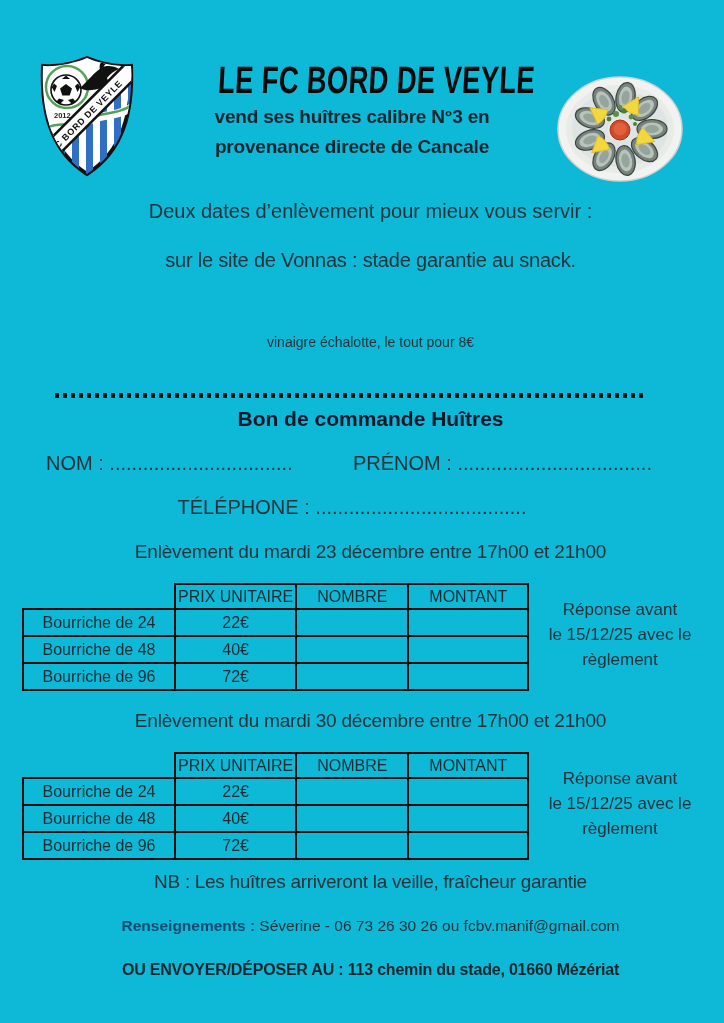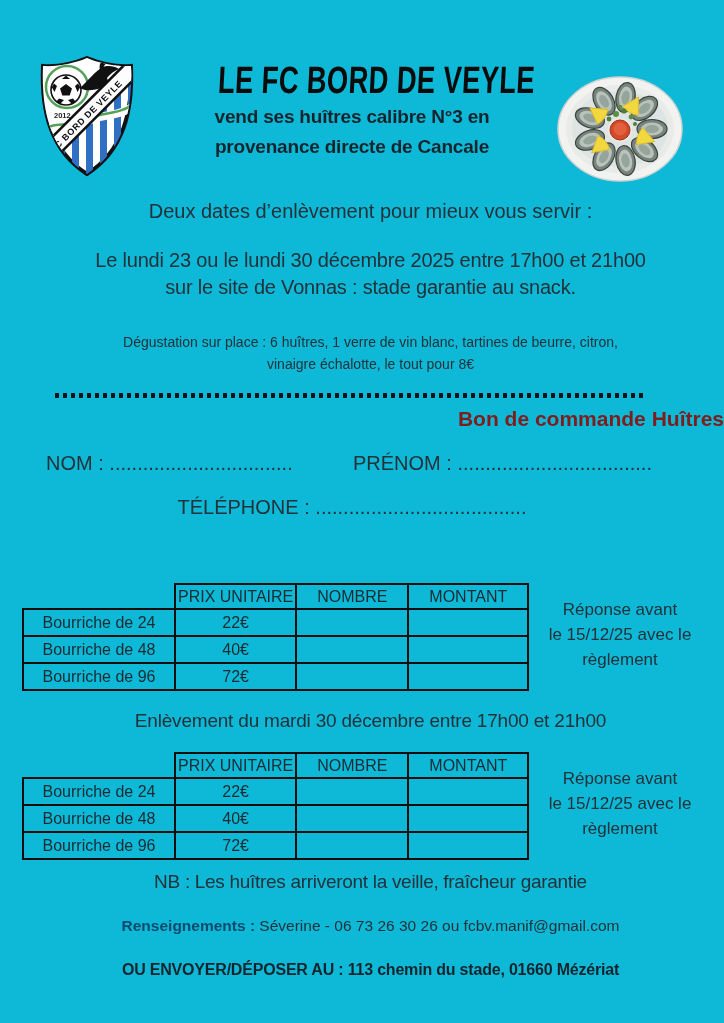--- a/index.html
+++ b/index.html
@@ -28,21 +28,21 @@
 
   
   .intro-1 { top:200px; font-size:20px; }
   .intro-23 { top:247px; font-size:20px; line-height:27px; letter-spacing:-0.2px; }
   .degustation { top:331px; font-size:14px; line-height:22px; }
 
   .divider {
     top:393px; left:55px; width:588px; height:5px;
     background:repeating-linear-gradient(to right, #101418 0 4px, transparent 4px 8px);
   }
-  .form-title { top:407px; font-size:21px; font-weight:bold; color:#7f1d1d;text-align:right; }
+  .form-title { top:407px; font-size:21px; font-weight:bold; color:#0f172a; }
 
   
   .name-row { top:452px; left:0; width:724px; height:26px; font-size:20px; }
   .nom-field { position:absolute; left:46px; white-space:nowrap; }
   .prenom-field { position:absolute; left:353px; white-space:nowrap; }
   .phone-row { top:496px; left:0; right:20px; text-align:center; font-size:20px; }
 
   .section-heading { font-size:19px; letter-spacing:-0.2px; }
   .heading-a { top:541px; }
   .heading-b { top:710px; }
@@ -163,25 +163,23 @@
       <circle cx="64" cy="33" r="2.2" fill="#5b8f45"></circle>
       <circle cx="79" cy="50" r="2" fill="#4d7f3a"></circle>
     </g>
     <circle cx="64" cy="56" r="12" fill="#eceae4"></circle>
     <circle cx="64" cy="56" r="10" fill="#d14a2c" stroke="#a33118" stroke-width="1"></circle>
     <circle cx="64" cy="55" r="6.5" fill="#e2603c"></circle>
   </svg>
 
   <div class="abs center intro-1">Deux dates d’enlèvement pour mieux vous servir :</div>
   <div class="abs center intro-23">
-    <div>Le lundi 23 ou le lundi 30 décembre 2025 entre 17h00 et 21h00</div>
     <div>sur le site de Vonnas : stade garantie au snack.</div>
   </div>
   <div class="abs center degustation">
-    <div>Dégustation sur place : 6 huîtres, 1 verre de vin blanc, tartines de beurre, citron,</div>
     <div>vinaigre échalotte, le tout pour 8€</div>
   </div>
 
   <div class="abs divider"></div>
   <div class="abs center form-title">Bon de commande Huîtres</div>
 
   <div class="abs phone-row">
     <span>TÉLÉPHONE :</span>
     <span>......................................</span>
   </div>
@@ -189,20 +187,21 @@
     <span class="nom-field">
       <span>NOM :</span>
       <span>.................................</span>
     </span>
     <span class="prenom-field">
       <span>PRÉNOM :</span>
       <span>...................................</span>
     </span>
   </div>
 
+  <div class="abs center section-heading heading-a">Enlèvement du mardi 23 décembre entre 17h00 et 21h00</div>
   <table class="abs order-table table-a">
     <tbody>
         <tr class="head">
       <td class="corner c-label"></td>
       <td class="c-prix">PRIX UNITAIRE</td>
       <td class="c-nombre">NOMBRE</td>
       <td class="c-montant">MONTANT</td>
     </tr>
     <tr>
       <td>Bourriche de 24</td>

